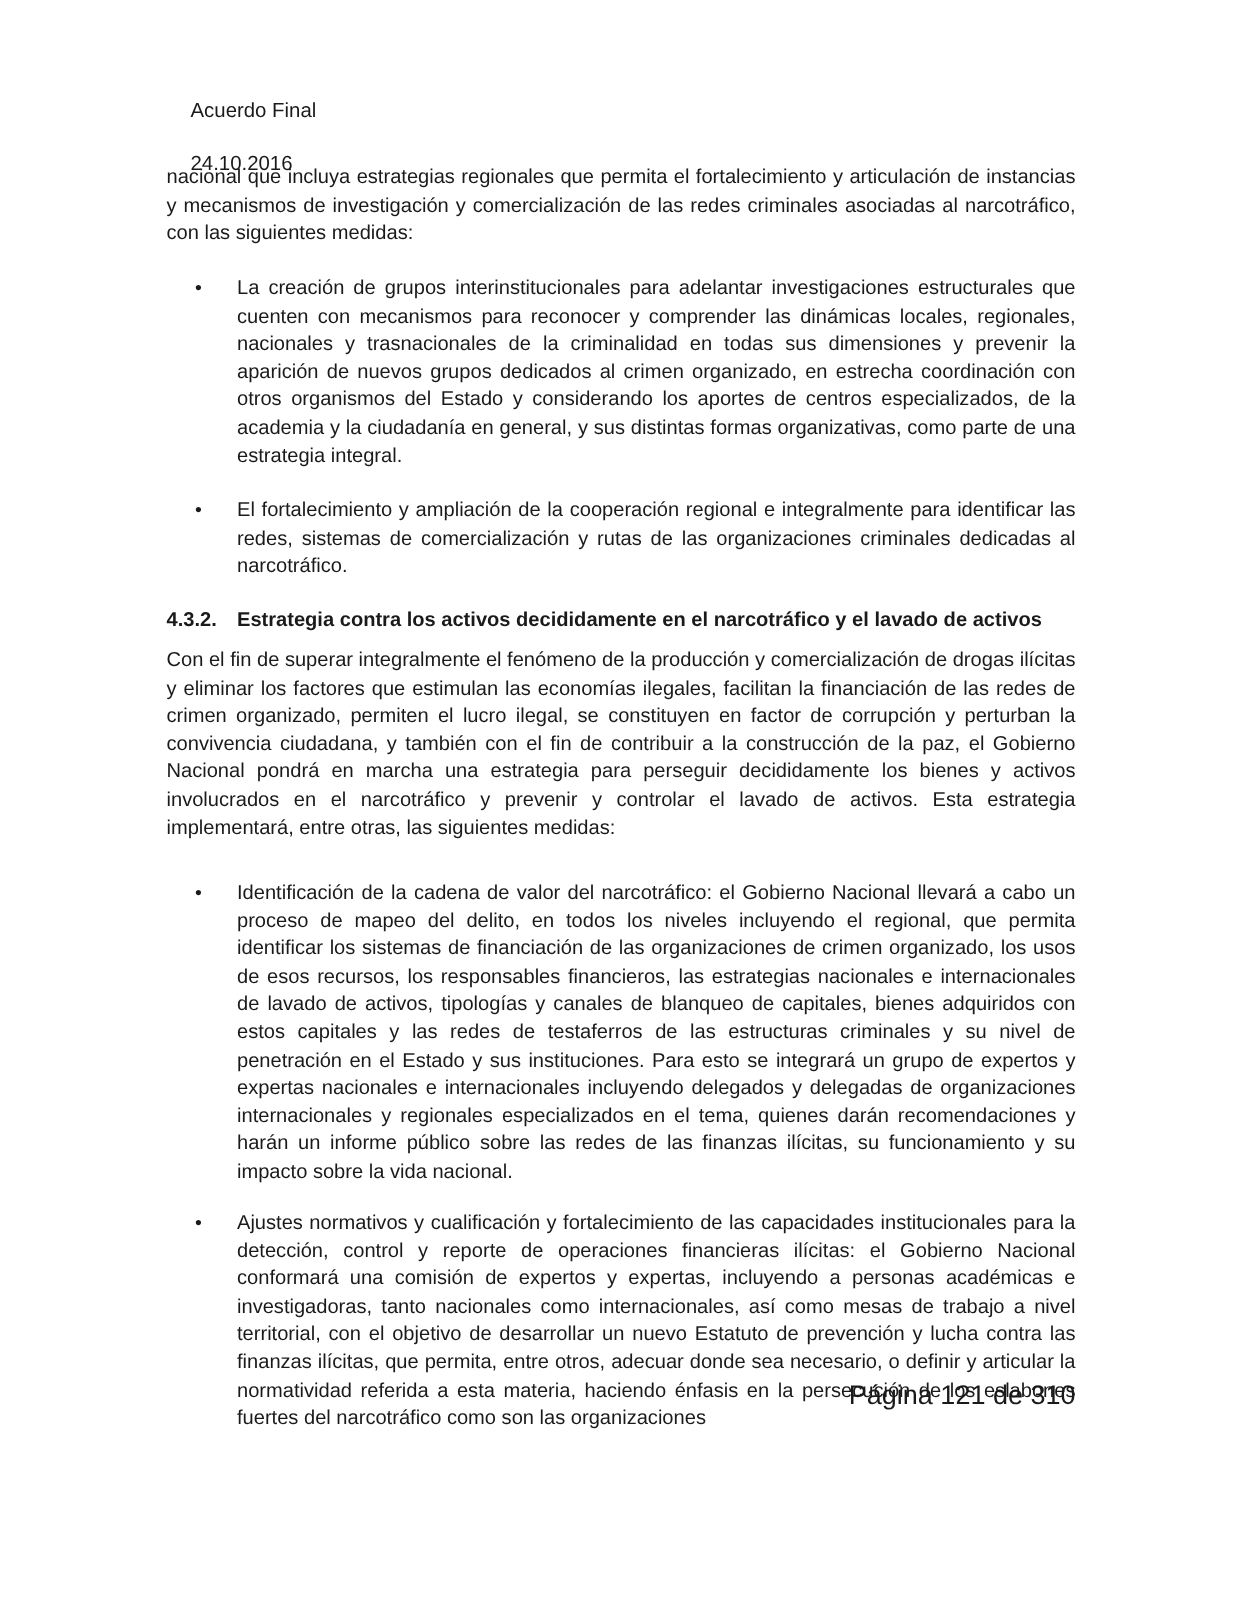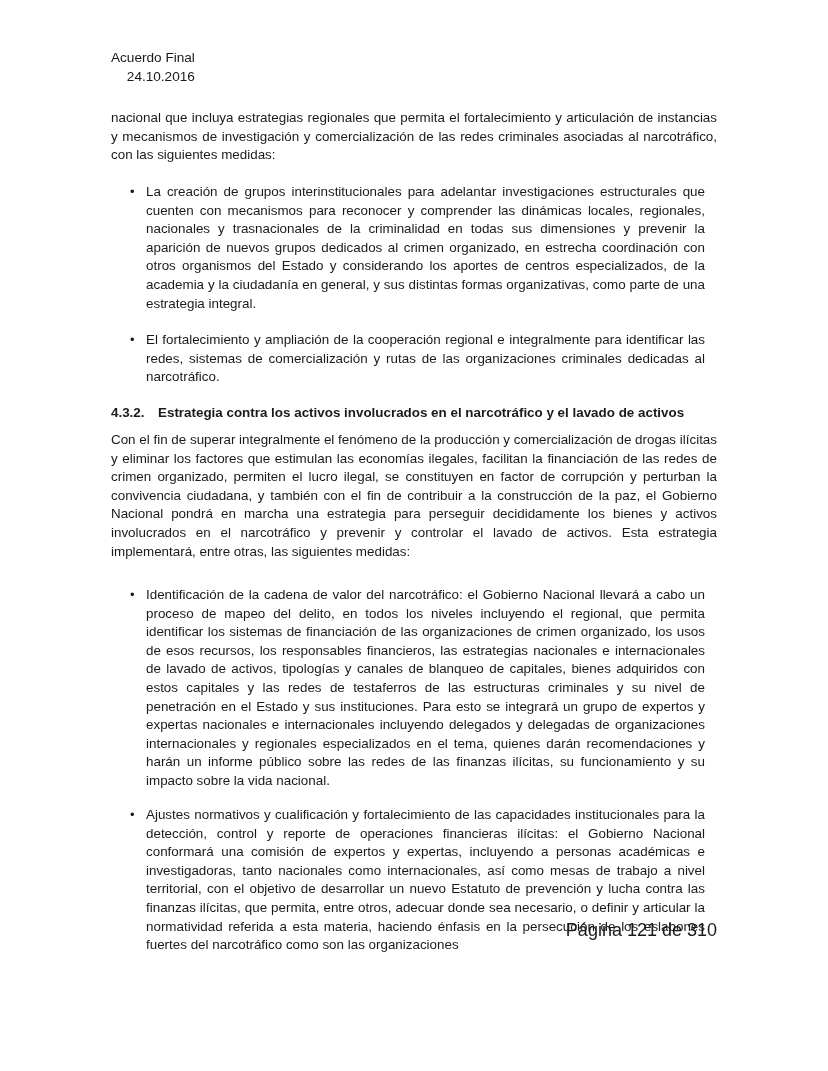--- a/index.html
+++ b/index.html
@@ -16,21 +16,21 @@
       color: #1a1a1a;
       font-size: 13.4px;
     }
     .header {
       position: absolute;
       left: 111px;
       top: 48px;
       line-height: 19px;
       font-size: 13.6px;
     }
-    .header div { margin: 0; text-align: right; }
+    .header div { margin: 16px; }
     p {
       margin: 0;
       line-height: 18.6px;
       text-align: justify;
     }
     .block {
       position: absolute;
       left: 111px;
       width: 606px;
     }
@@ -40,21 +40,21 @@
       width: 606px;
     }
     .bullet-item .dot {
       position: absolute;
       left: 19px;
       top: 0;
       line-height: 18.6px;
       font-size: 13px;
     }
     .bullet-item p {
-      margin-left: 35px;
+      margin-left: 47px;
       width: 559px;
     }
     .section-heading {
       position: absolute;
       left: 111px;
       width: 606px;
       font-weight: bold;
       line-height: 18.6px;
       font-size: 13.4px;
     }
@@ -87,21 +87,21 @@
   <span class="dot">•</span>
   <p>La creación de grupos interinstitucionales para adelantar investigaciones estructurales que cuenten con mecanismos para reconocer y comprender las dinámicas locales, regionales, nacionales y trasnacionales  de la criminalidad en todas sus dimensiones y prevenir la aparición de nuevos grupos dedicados al crimen organizado, en estrecha coordinación con otros organismos del Estado y considerando los aportes de centros especializados, de la academia y la ciudadanía en general, y sus distintas formas organizativas, como parte de una estrategia integral.</p>
 </div>
 
 <div class="bullet-item" style="top:331px;">
   <span class="dot">•</span>
   <p>El fortalecimiento y ampliación de la cooperación regional e integralmente para identificar las redes, sistemas de comercialización y rutas de las organizaciones criminales dedicadas al narcotráfico.</p>
 </div>
 
 <div class="section-heading" style="top:404px;">
-  <span class="num">4.3.2.</span><span>Estrategia contra los activos involucrados en el narcotráfico y el lavado de activos</span>
+  <span class="num">4.3.2.</span><span>Estrategia contra los activos decididamente en el narcotráfico y el lavado de activos</span>
 </div>
 
 <div class="block" style="top:431px;">
   <p>Con el fin de superar integralmente el fenómeno de la producción y comercialización de drogas ilícitas y eliminar los factores que estimulan las economías ilegales, facilitan la financiación de las redes de crimen organizado, permiten el lucro ilegal, se constituyen en factor de corrupción y perturban  la convivencia ciudadana, y también con el fin de  contribuir a la  construcción de la paz, el Gobierno Nacional pondrá en marcha una estrategia para perseguir decididamente los bienes y activos involucrados en el narcotráfico y prevenir y controlar el lavado de activos. Esta estrategia implementará, entre otras, las siguientes medidas:</p>
 </div>
 
 <div class="bullet-item" style="top:586px;">
   <span class="dot">•</span>
   <p><b>Identificación de la cadena de valor del narcotráfico:</b><span> el Gobierno Nacional llevará a cabo un proceso de mapeo del delito, en todos los niveles incluyendo el regional,  que permita identificar los sistemas de financiación de las organizaciones de crimen organizado, los usos de esos recursos, los responsables financieros, las estrategias nacionales e internacionales de lavado de activos, tipologías y canales de blanqueo de capitales, bienes adquiridos con estos capitales y las redes de testaferros de las estructuras criminales y su nivel de penetración en el Estado y sus instituciones. Para esto se integrará un grupo de expertos y expertas nacionales e internacionales incluyendo delegados y delegadas de organizaciones internacionales y regionales especializados en el tema, quienes darán recomendaciones y harán un informe público sobre las redes de las finanzas ilícitas, su funcionamiento y su impacto sobre la vida nacional.</span></p>
 </div>

